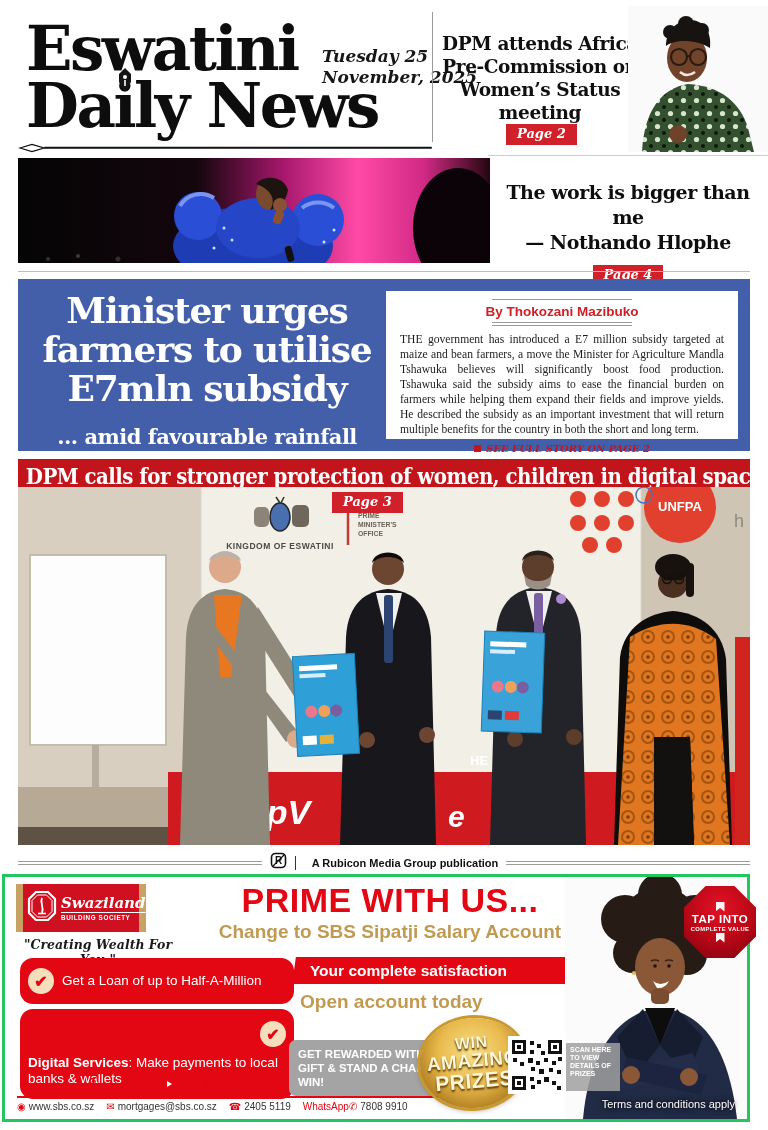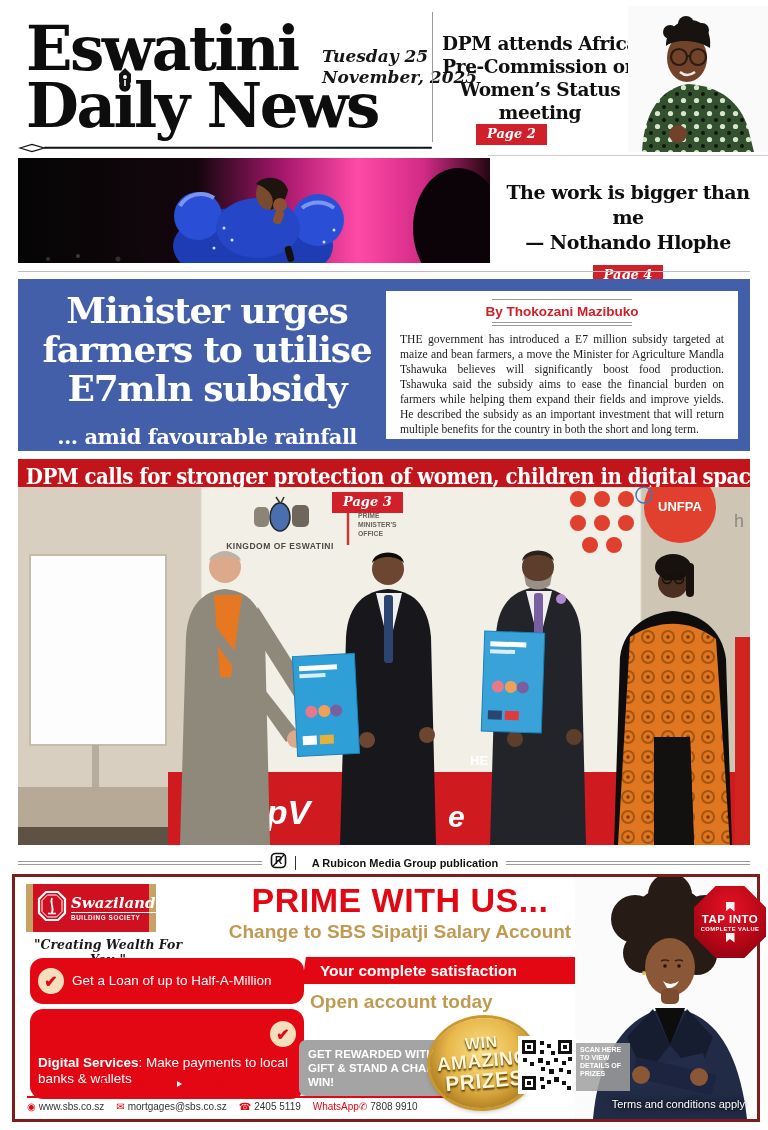--- a/index.html
+++ b/index.html
@@ -19,21 +19,21 @@
     font-style:italic; font-weight:600; font-size:17px; line-height:21px; color:#161616; }
   .mast-divider { left:18px; top:139px; }
   .vrule { left:432px; top:12px; width:1px; height:130px; background:#9a9a9a; }
 
   
   .topstory-head { left:438px; top:32px; width:204px; text-align:center;
     font-family:"DejaVu Serif", serif; font-weight:bold; font-size:18.5px; line-height:23px;
     letter-spacing:-0.4px; color:#101010; }
   .badge { background:#d0202a; color:#fff; font-family:"DejaVu Serif", serif;
     font-style:italic; font-weight:bold; font-size:13px; padding:2px 11px 4px; display:inline-block; }
-  .page2-badge { left:476px; top:124px; }
+  .page2-badge { left:506px; top:124px; }
   .topstory-photo { left:628px; top:6px; width:140px; height:146px; overflow:hidden; }
   .top-underline { left:488px; top:155px; width:280px; height:1px; background:#cccccc; }
 
   
   .singer-photo { left:18px; top:158px; width:472px; height:105px; overflow:hidden; }
   .quote-story { left:496px; top:180px; width:264px; text-align:center; }
   .quote-l1, .quote-l2 { font-family:"DejaVu Serif", serif; font-weight:bold;
     font-size:19px; line-height:25px; letter-spacing:-0.5px; color:#0e0e0e; }
   .page4-badge { margin-top:10px; }
   .divider2 { left:18px; top:271px; width:732px; height:1px; background:#bdbdbd; }
@@ -66,21 +66,21 @@
   
   .main-photo { left:18px; top:487px; width:732px; height:358px; background:#d8cfc0; overflow:hidden; }
 
   
   .publisher { left:18px; top:852px; width:732px; display:flex; align-items:center; gap:8px; }
   .pub-line { flex:1; height:4px; border-top:1px solid #9c9c9c; border-bottom:1px solid #9c9c9c; }
   .pub-text { font-weight:bold; font-size:11px; color:#111; white-space:nowrap;margin-left:8px; }
   .pub-sep { width:1px; height:14px; background:#333; }
 
   
-  .ad-box { left:12px; top:874px; width:748px; height:248px; border:3px solid #7f1d1d; background:#fff; }
+  .ad-box { left:2px; top:874px; width:748px; height:248px; border:3px solid #22c55e; background:#fff; }
   .sbs-logo { left:11px; top:7px; width:130px; height:48px; background:#cf1020;
     border-left:7px solid #c8a165; border-right:7px solid #c8a165;
     display:flex; align-items:center; padding-left:4px; gap:4px; }
   .sbs-name { color:#fff; font-family:"DejaVu Serif", serif; font-style:italic; font-weight:bold;
     font-size:15px; line-height:15px; }
   .sbs-sub { color:#fff; font-size:6.3px; font-weight:bold; letter-spacing:0.6px;
     border-top:1px solid #fff; margin-top:1px; padding-top:1px; text-transform:uppercase; }
   .sbs-slogan { left:8px; top:60px; width:170px; text-align:center; color:#1a1a1a;
     font-family:"DejaVu Serif", serif; font-style:italic; font-weight:bold; font-size:12.5px; }
   .ad-headline { left:180px; top:4px; width:410px; text-align:center; color:#e30613;
@@ -245,20 +245,21 @@
   <div class="abs lead-box">
     <div class="lead-left">
       <div class="lead-h">Minister urges farmers to utilise E7mln subsidy</div>
       <div class="lead-sub">... amid favourable rainfall</div>
     </div>
     <div class="lead-article">
       <div class="byline-rule"></div>
       <div class="byline">By Thokozani Mazibuko</div>
       <div class="byline-dbl"></div>
       <div class="article-body">THE government has introduced a E7 million subsidy targeted at maize and bean farmers, a move the Minister for Agriculture Mandla Tshawuka believes will significantly boost food production.  Tshawuka said the subsidy aims to ease the financial burden on farmers while helping them expand their fields and improve yields. He described the subsidy as an important investment that will return multiple benefits for the country in both the short and long term.</div>
+      <div class="see-story"><span class="sq"></span><span>SEE FULL STORY ON PAGE 2</span></div>
     </div>
   </div>
 
   <div class="abs red-banner">
     <span>DPM calls for stronger protection of women, children in digital spaces</span>
   </div>
   <div class="abs badge page3-badge">Page 3</div>
 
   <div class="abs main-photo">
     <svg width="732" height="358" viewBox="0 0 732 358">

